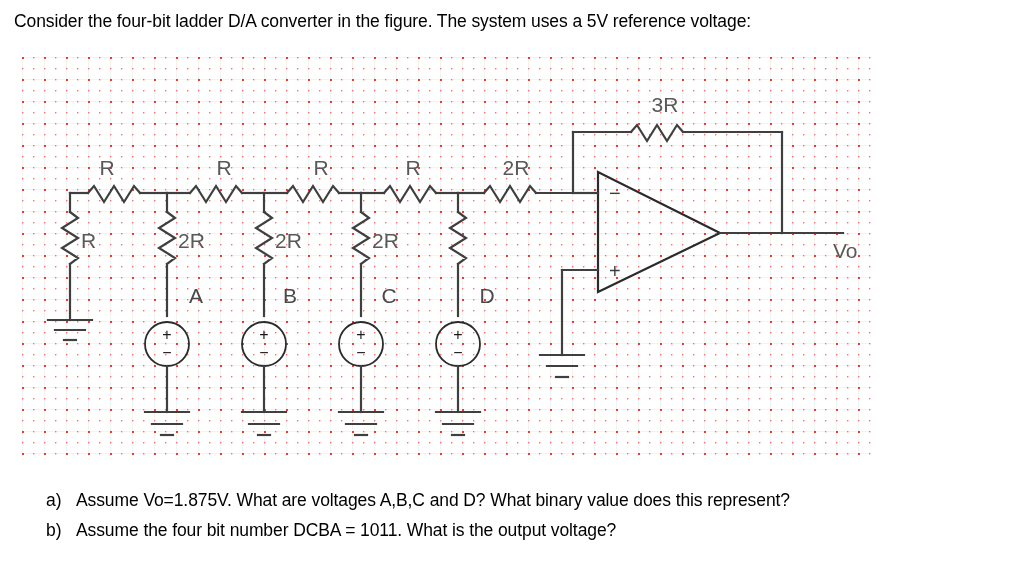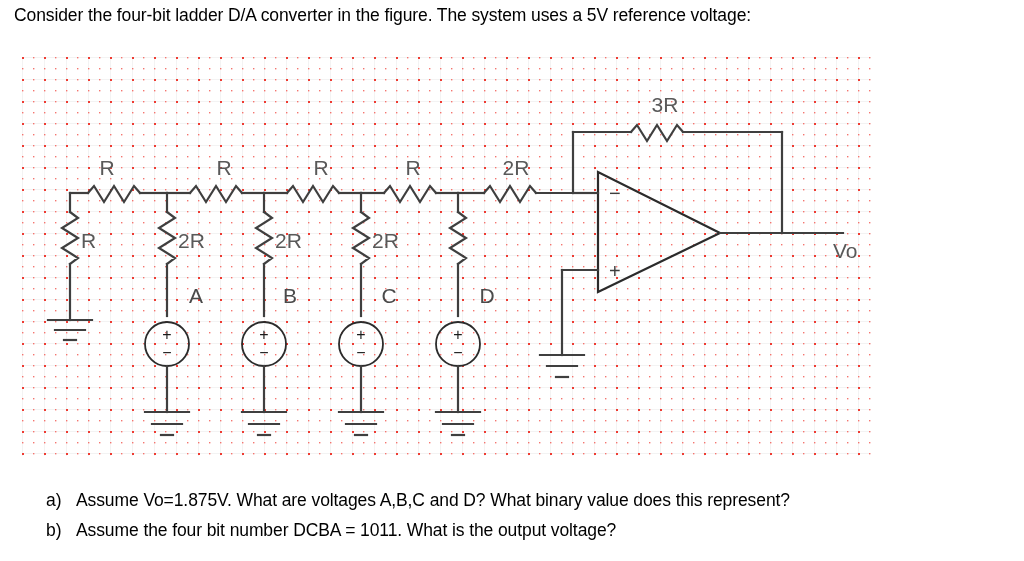--- a/index.html
+++ b/index.html
@@ -17,21 +17,21 @@
   }
   #page {
     position: absolute;
     left: 0; top: 0;
     width: 1024px;
     height: 561px;
   }
   .prompt-text {
     position: absolute;
     left: 14px;
-    top: 4px;
+    top: 10px;
     font-size: 17.5px;
     line-height: 22px;
     color: #000;
     white-space: nowrap;
     letter-spacing: -0.1px;
   }
   .q-list {
     position: absolute;
     left: 46px;
     top: 485px;

